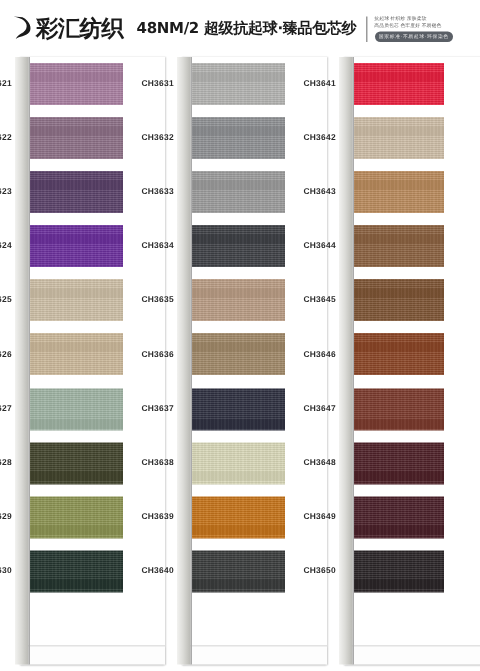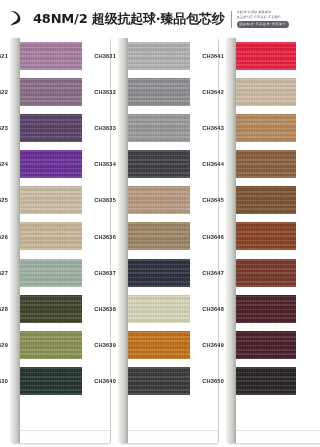--- a/index.html
+++ b/index.html
@@ -27,21 +27,21 @@
   }
   .logo-mark svg{display:block;}
   .logo-text{
     font-size:15px;font-weight:bold;color:#1a1a1a;
     letter-spacing:-0.5px;
     font-family:"DejaVu Sans","Liberation Sans",sans-serif;
     line-height:1;
     white-space:nowrap;
   }
   .product-title{
-    font-size:13px;font-weight:bold;color:#1c1c1c;
+    font-size:10px;font-weight:bold;color:#1c1c1c;
     margin-left:9px;white-space:nowrap;letter-spacing:-0.2px;
     font-family:"DejaVu Sans","Liberation Sans",sans-serif;
   }
   .header-divider{
     width:1px;height:17px;background:#9a9a9a;
     margin-left:6px;margin-right:5px;flex:0 0 auto;
   }
   .spec-block{
     display:flex;flex-direction:column;justify-content:center;
     flex:0 0 auto;
@@ -158,20 +158,21 @@
 
   <div class="header">
 
     <div class="logo-wrap">
       <span class="logo-mark">
         <svg width="14" height="20" viewBox="0 0 14 20">
           <path d="M1 2 C7 3, 11 6, 9.5 10 C8.5 13, 4 13.5, 2.5 17 C5 15, 9 15.5, 11.5 12.5 C13.5 10, 12 5, 7 2.5 Z" fill="#1a1a1a"></path>
           <path d="M6.5 6.5 C9 8, 9 11, 6.5 13.5 C8.5 12, 9.8 9, 6.5 6.5 Z" fill="#ffffff"></path>
         </svg>
       </span>
+      <span class="logo-text">彩汇纺织</span>
     </div>
 
     <div class="product-title">48NM/2 超级抗起球·臻品包芯纱</div>
 
     <div class="header-divider"></div>
 
     <div class="spec-block">
       <div class="spec-line">抗起球 针织纱 亲肤柔软</div>
       <div class="spec-line">高品质包芯 色牢度好 不易褪色</div>
       <div class="spec-badge">国家标准·不易起球·环保染色</div>

